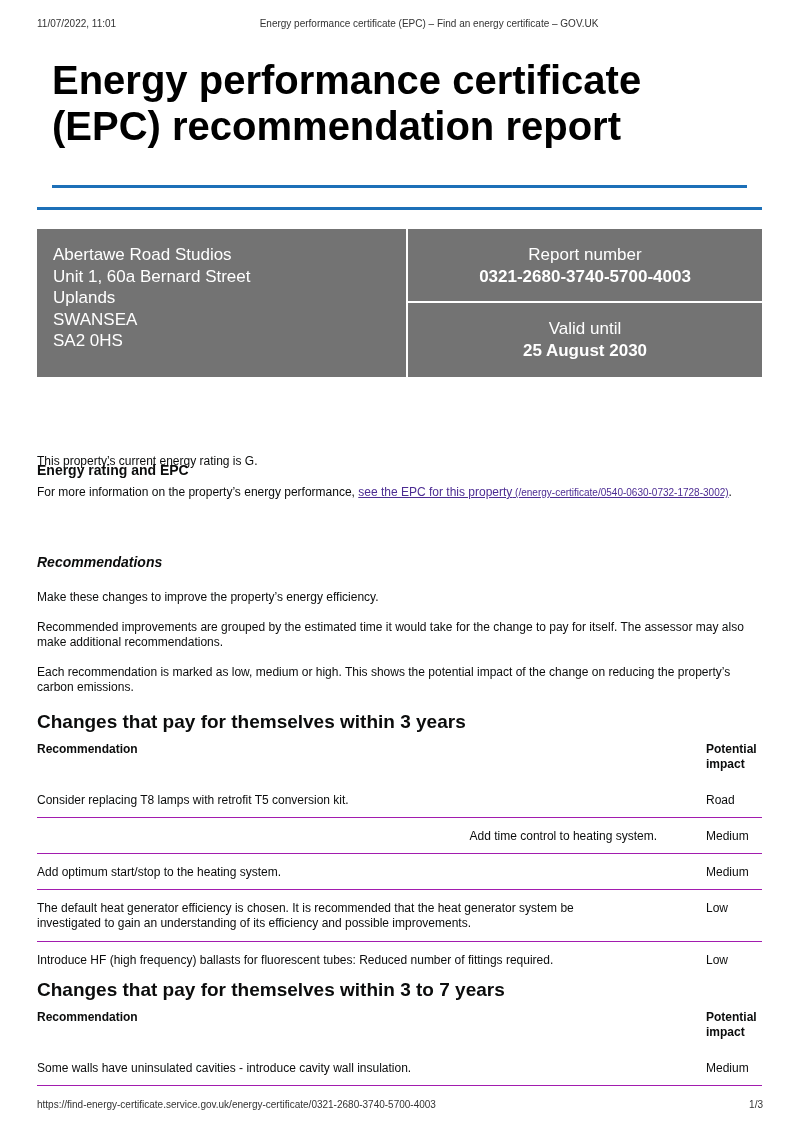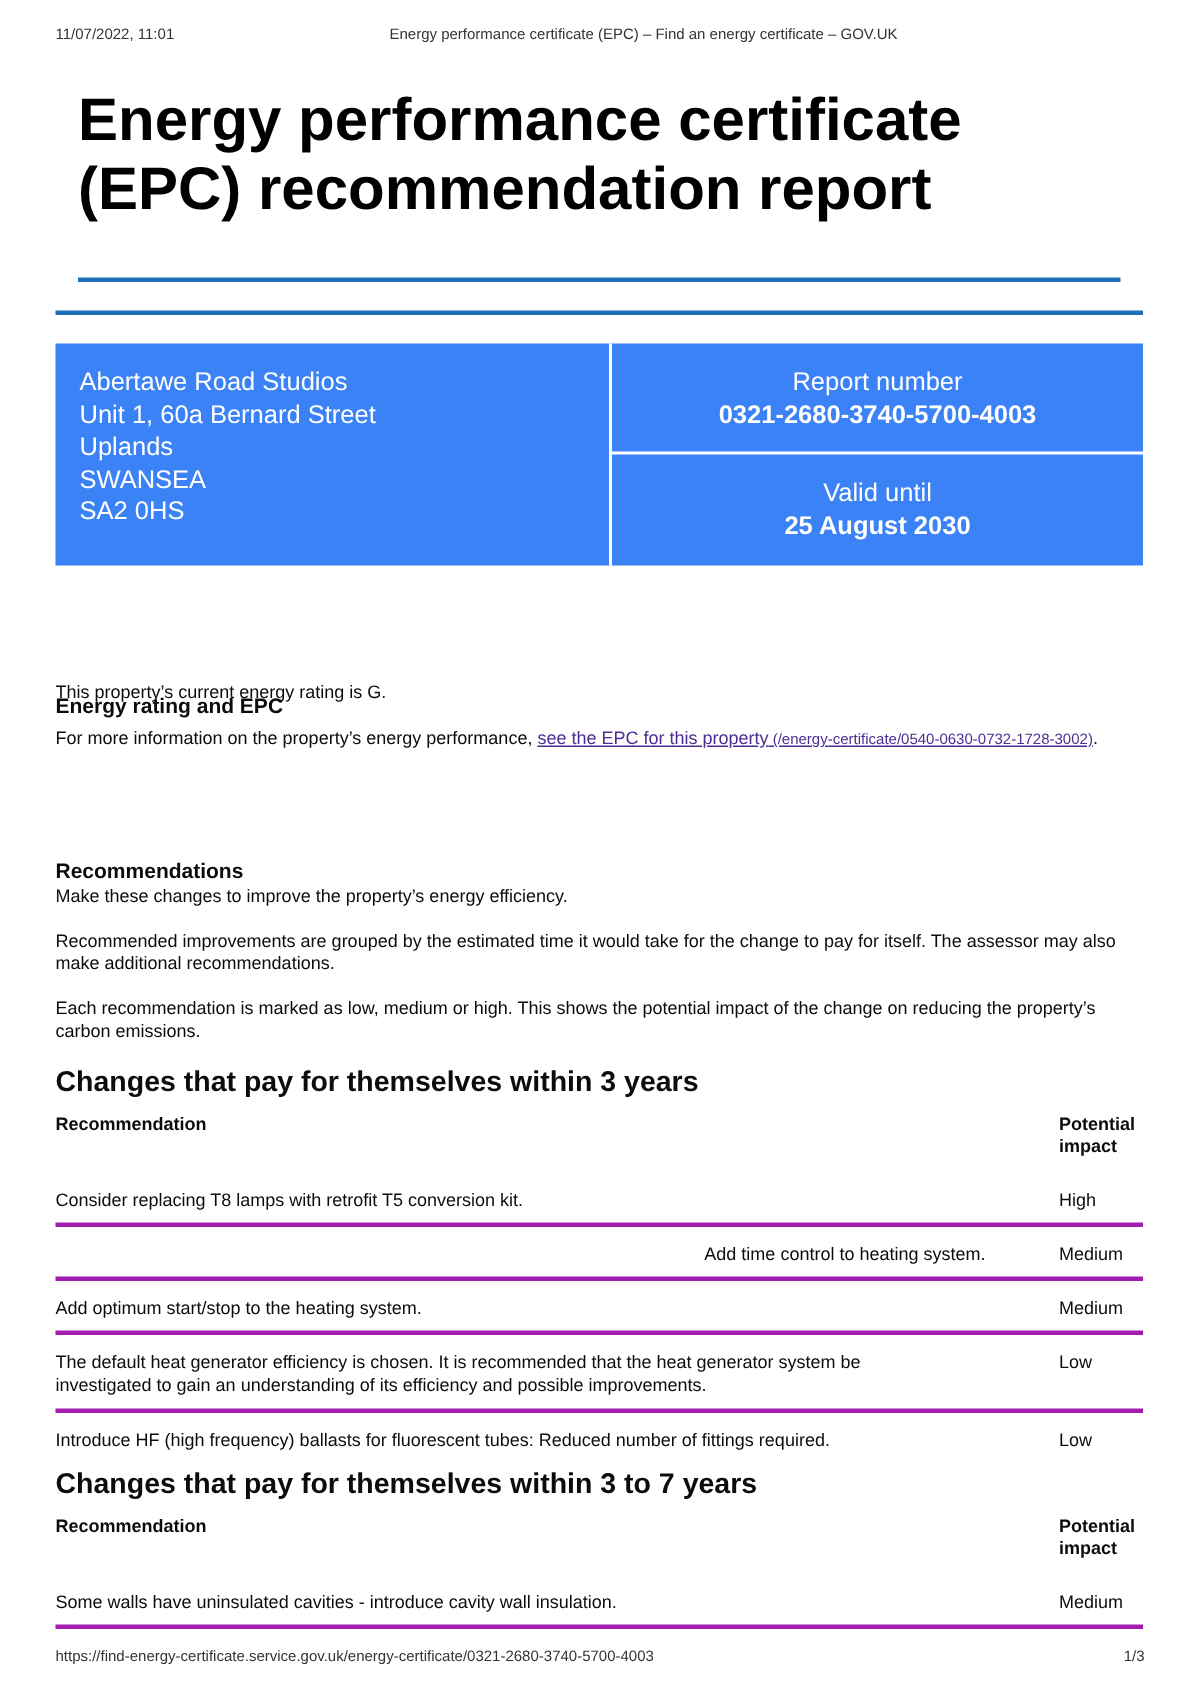--- a/index.html
+++ b/index.html
@@ -16,21 +16,21 @@
 
     .page-title {
       position: absolute; left: 52px; top: 57px; width: 700px;
       font-size: 40px; font-weight: bold; line-height: 46px; margin: 0; color: #000;
     }
     .rule1 { position: absolute; left: 52px; top: 185px; width: 695px; height: 3px; background: #1d70b8; }
     .rule2 { position: absolute; left: 37px; top: 207px; width: 725px; height: 3px; background: #1d70b8; }
 
     .summary-box {
       position: absolute; left: 37px; top: 229px; width: 725px; height: 148px;
-      background: #3b82f6; color: #fff;
+      background: #737373; color: #fff;
     }
     .address {
       position: absolute; left: 0; top: 0; width: 369px; height: 148px;
       padding: 15px 16px; box-sizing: border-box; font-size: 17px; line-height: 21.5px;
     }
     .vdivider { position: absolute; left: 369px; top: 0; width: 2px; height: 148px; background: #fff; }
     .hdivider { position: absolute; left: 371px; top: 72px; width: 354px; height: 2px; background: #fff; }
     .cell {
       position: absolute; left: 371px; width: 354px; text-align: center;
       font-size: 17px; line-height: 21.5px;
@@ -48,21 +48,21 @@
     .para a { color: #4c2c92; text-decoration: underline; }
     .para a .small { font-size: 10px; }
 
     .group-h {
       position: absolute; left: 37px; font-size: 19px; font-weight: bold; margin: 0; color: #0b0c0c;
     }
     .table { position: absolute; left: 37px; width: 725px; font-size: 12px; }
     .thead { position: relative; height: 40px; font-weight: bold; line-height: 15px; }
     .thead .c1 { position: absolute; left: 0; top: 0; }
     .thead .c2 { position: absolute; left: 669px; top: 0; }
-    .trow { position: relative; border-bottom: 3px solid #a21caf; box-sizing: border-box; line-height: 15px; }
+    .trow { position: relative; border-bottom: 1px solid #a21caf; box-sizing: border-box; line-height: 15px; }
     .trow .c1 { position: absolute; left: 0; width: 620px; }
     .trow .c2 { position: absolute; left: 669px; }
 
     .print-footer {
       position: absolute; top: 1099px; left: 0; width: 800px; font-size: 10px; color: #333;
     }
     .print-footer .url { position: absolute; left: 37px; }
     .print-footer .pg { position: absolute; right: 37px; }
   </style>
 </head>
@@ -96,34 +96,34 @@
     <div class="value">25 August 2030</div>
   </div>
 </div>
 
 <h2 class="section-h" style="top:418px;margin-top:44px;">Energy rating and EPC</h2>
 <p class="para" style="top:454px;">This property’s current energy rating is G.</p>
 <p class="para" style="top:485px;">
   <span>For more information on the property’s energy performance, </span><a href="#"><span>see the EPC for this property</span><span class="small"> (/energy-certificate/0540-0630-0732-1728-3002)</span></a><span>.</span>
 </p>
 
-<h2 class="section-h" style="top:572px;">Recommendations</h2>
+<h2 class="section-h" style="top:554px;font-style:italic;">Recommendations</h2>
 <p class="para" style="top:590px;">Make these changes to improve the property’s energy efficiency.</p>
 <p class="para" style="top:620px;">Recommended improvements are grouped by the estimated time it would take for the change to pay for itself. The assessor may also make additional recommendations.</p>
 <p class="para" style="top:665px;">Each recommendation is marked as low, medium or high. This shows the potential impact of the change on reducing the property’s carbon emissions.</p>
 
 <h2 class="group-h" style="top:711px;">Changes that pay for themselves within 3 years</h2>
 <div class="table" style="top:742px;">
   <div class="thead" style="height:40px;">
     <span class="c1">Recommendation</span>
     <span class="c2" style="width:60px;">Potential impact</span>
   </div>
   <div class="trow" style="height:36px;">
     <span class="c1" style="top:11px;">Consider replacing T8 lamps with retrofit T5 conversion kit.</span>
-    <span class="c2" style="top:11px;">High</span>
+    <span class="c2" style="top:11px;">Road</span>
   </div>
   <div class="trow" style="height:36px;text-align:right;">
     <span class="c1" style="top:11px;">Add time control to heating system.</span>
     <span class="c2" style="top:11px;">Medium</span>
   </div>
   <div class="trow" style="height:36px;">
     <span class="c1" style="top:11px;">Add optimum start/stop to the heating system.</span>
     <span class="c2" style="top:11px;">Medium</span>
   </div>
   <div class="trow" style="height:52px;">

